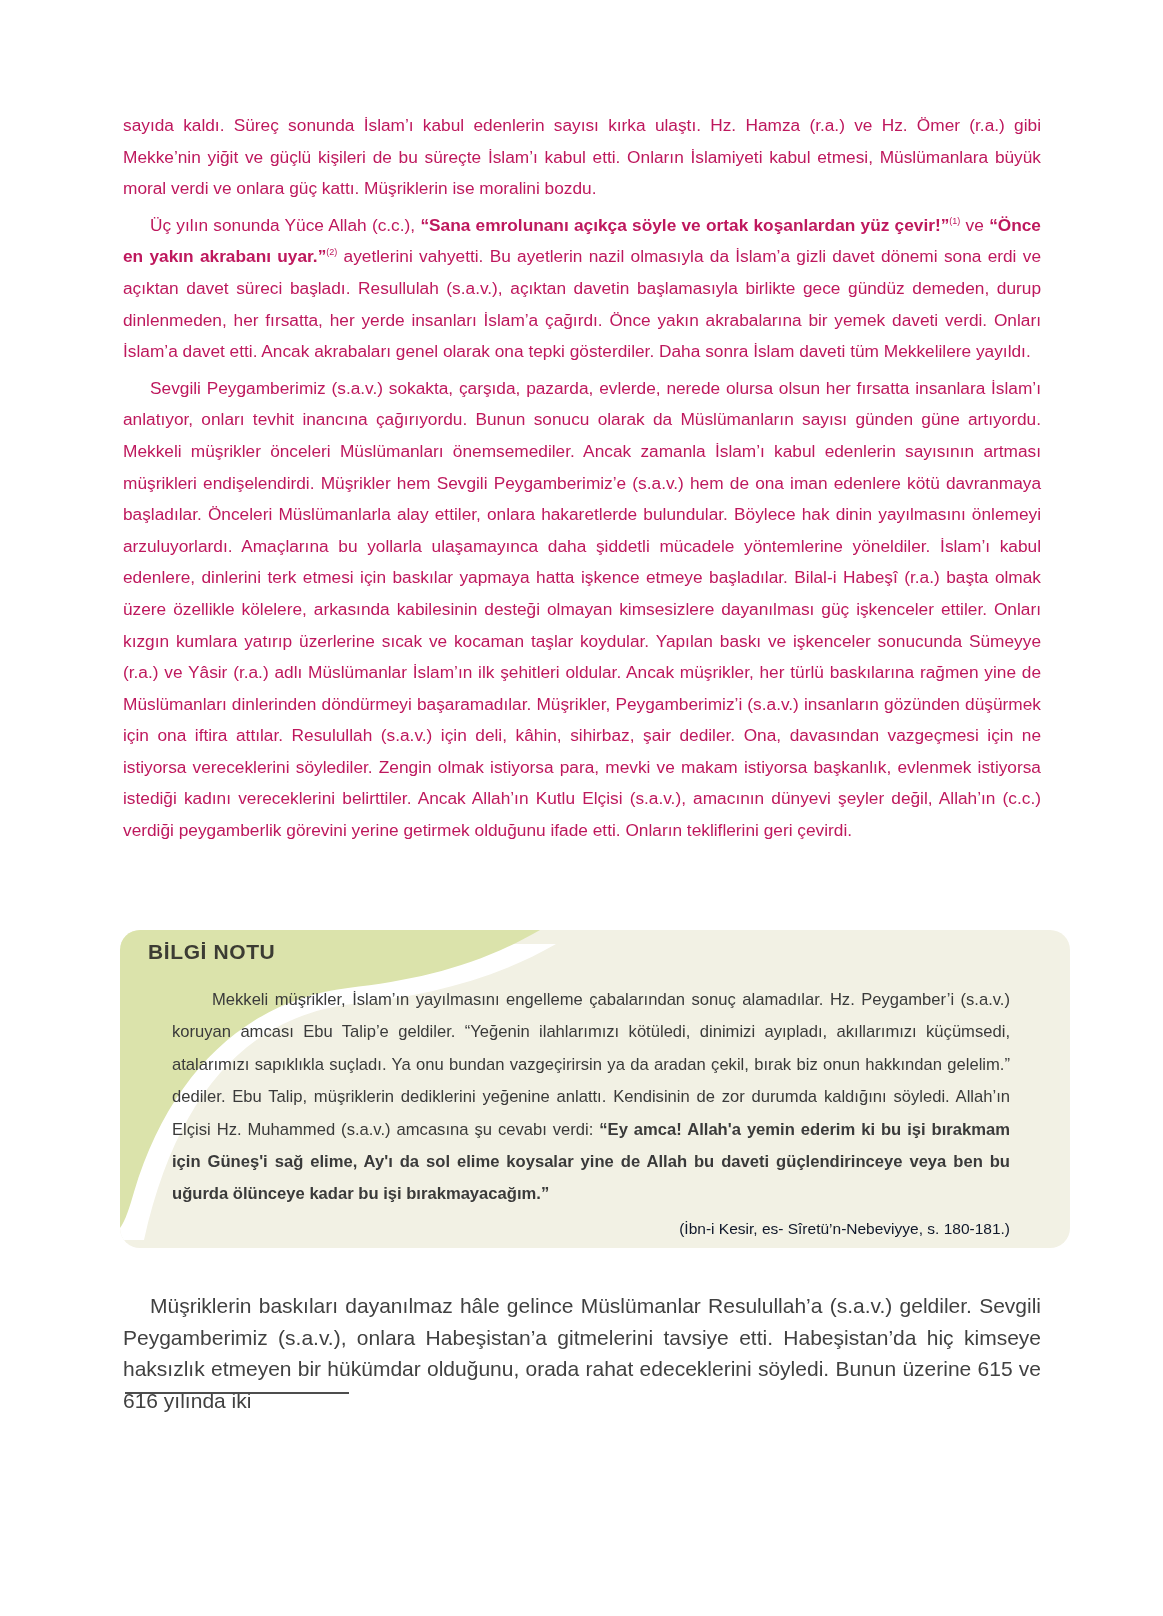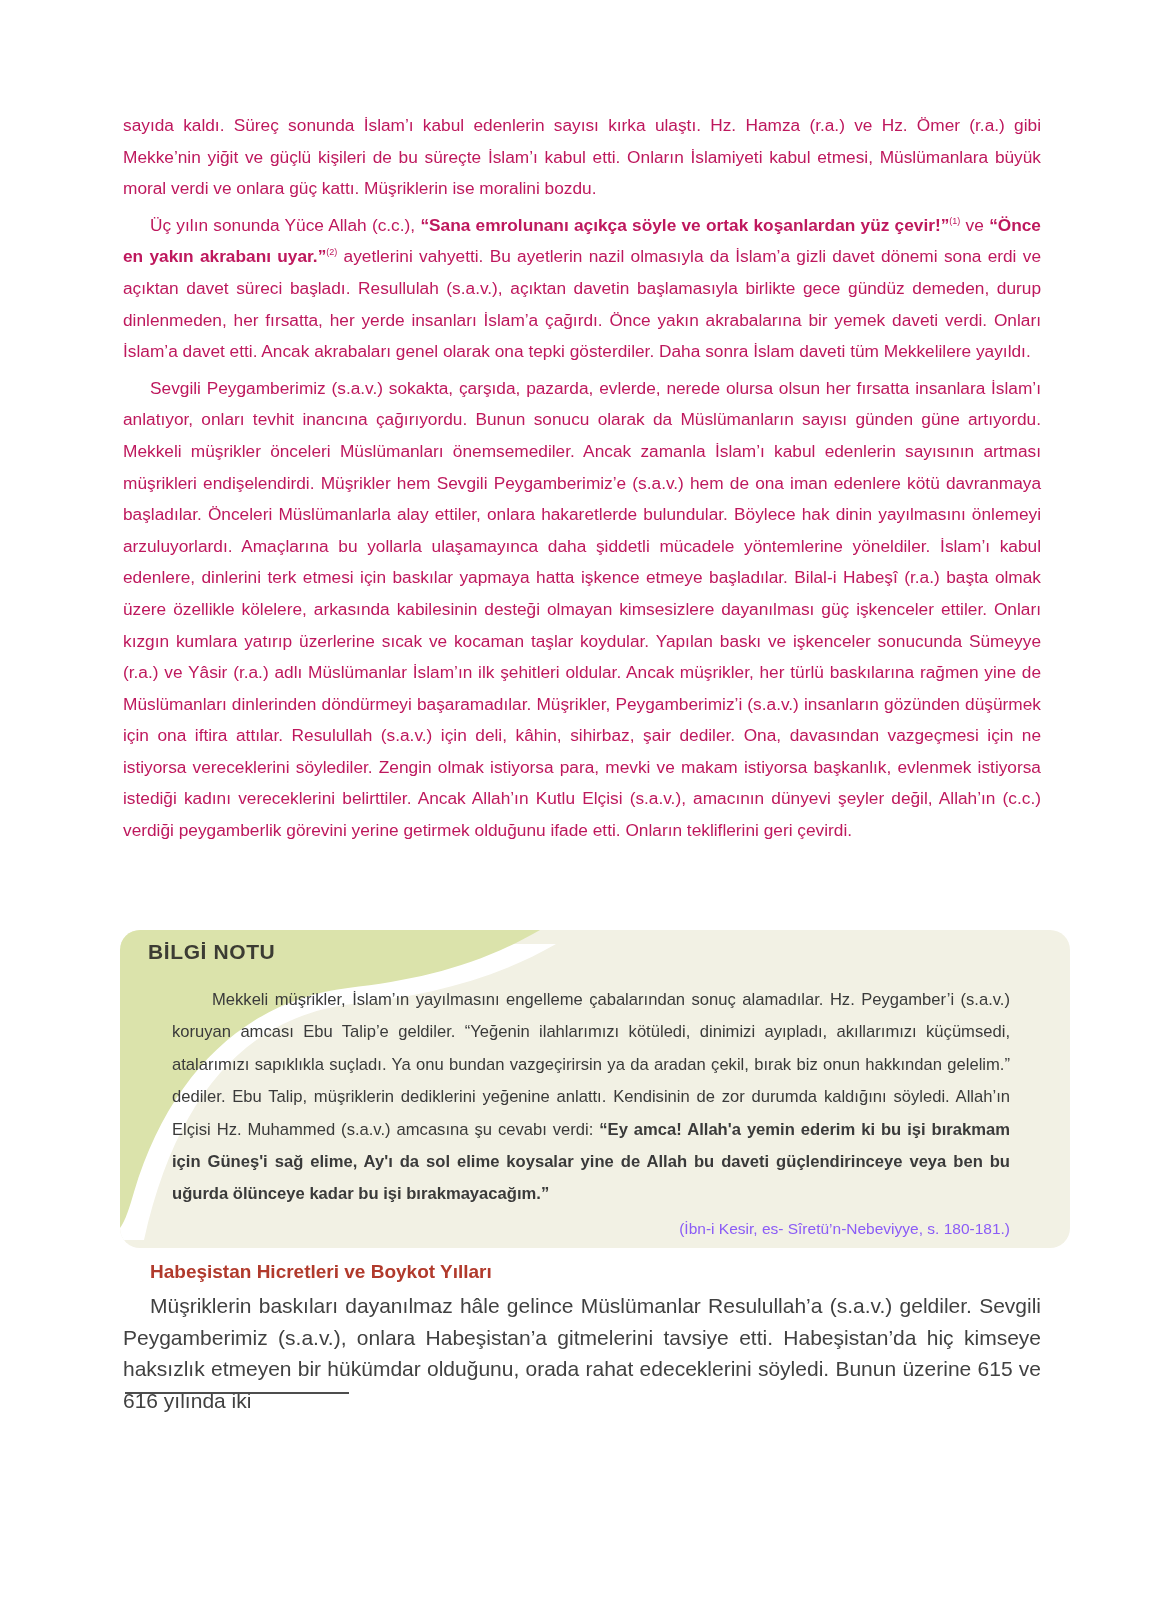--- a/index.html
+++ b/index.html
@@ -34,21 +34,21 @@
     font-size:21px;font-weight:bold;color:#3c3c33;
     letter-spacing:0.6px;
   }
   .note-body{
     position:absolute;left:52px;top:54px;width:838px;
     font-size:16.6px;line-height:32.4px;text-align:justify;
     color:#3a3a3a;
   }
   .note-body .lead{text-indent:40px;}
   .note-citation{
-    text-align:right;font-size:15.5px;margin-top:2px;color:#8b5cf6;
+    text-align:right;font-size:15.5px;margin-top:2px;color:#0f172a;
   }
 
   
   .section-heading{
     position:absolute;left:150px;top:1261px;
     font-size:19px;font-weight:bold;color:#b13a2c;
   }
   .section-para{
     position:absolute;left:123px;top:1290px;width:918px;
     font-size:21px;line-height:31.6px;text-align:justify;
@@ -87,19 +87,18 @@
       <path d="M0 14 L436 14 C370 52 302 66 232 74 C132 86 58 158 24 310 L0 310 Z" fill="#ffffff"></path>
       <path d="M0 0 L420 0 C358 36 298 50 228 58 C128 70 50 142 14 262 C10 276 5 292 0 298 Z" fill="#dbe3ab"></path>
     </svg>
     <div class="note-title">BİLGİ NOTU</div>
     <div class="note-body">
       <div class="lead"><span>Mekkeli müşrikler, İslam’ın yayılmasını engelleme çabalarından sonuç alamadılar. Hz. Peygamber’i (s.a.v.) koruyan amcası Ebu Talip’e geldiler. “Yeğenin ilahlarımızı kötüledi, dinimizi ayıpladı, akıllarımızı küçümsedi, atalarımızı sapıklıkla suçladı. Ya onu bundan vazgeçirirsin ya da aradan çekil, bırak biz onun hakkından gelelim.” dediler. Ebu Talip, müşriklerin dediklerini yeğenine anlattı. Kendisinin de zor durumda kaldığını söyledi. Allah’ın Elçisi Hz. Muhammed (s.a.v.) amcasına şu cevabı verdi: </span><span class="b">“Ey amca! Allah'a yemin ederim ki bu işi bırakmam için Güneş'i sağ elime, Ay'ı da sol elime koysalar yine de Allah bu daveti güçlendirinceye veya ben bu uğurda ölünceye kadar bu işi bırakmayacağım.”</span></div>
       <div class="note-citation">(İbn-i Kesir, es- Sîretü’n-Nebeviyye, s. 180-181.)</div>
     </div>
   </div>
 
-  <div class="section-heading">Habeşistan Hicretleri ve Boykot Yılları</div>
   <div class="section-para"><span>Müşriklerin baskıları dayanılmaz hâle gelince Müslümanlar Resulullah’a (s.a.v.) geldiler. Sevgili Peygamberimiz (s.a.v.), onlara Habeşistan’a gitmelerini tavsiye etti. Habeşistan’da hiç kimseye haksızlık etmeyen bir hükümdar olduğunu, orada rahat edeceklerini söyledi. Bunun üzerine 615 ve 616 yılında iki</span></div>
 
   <div class="footnote-rule"></div>
 
 
 </div>
 
 </body></html>

